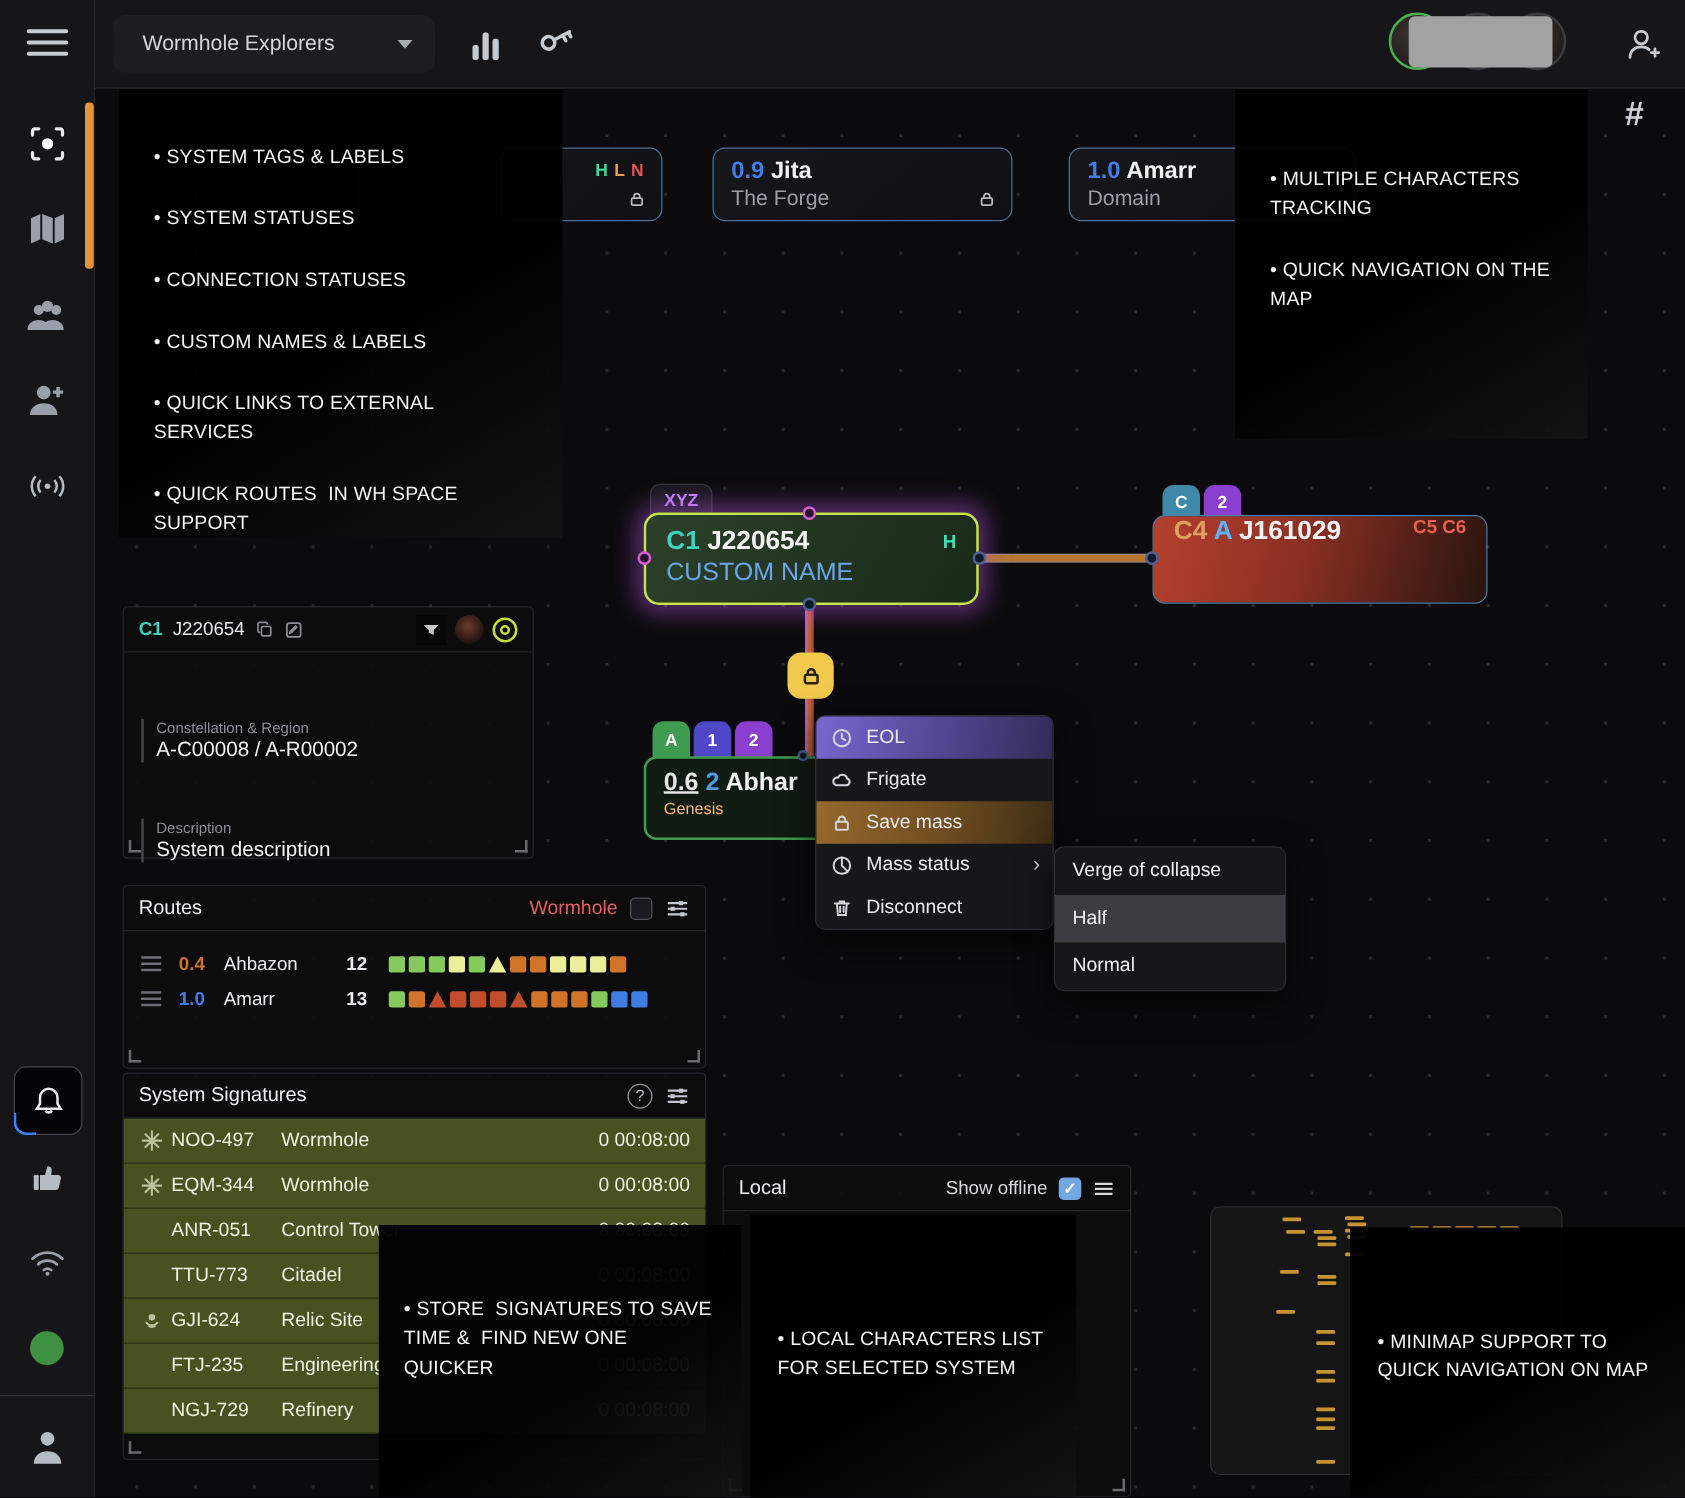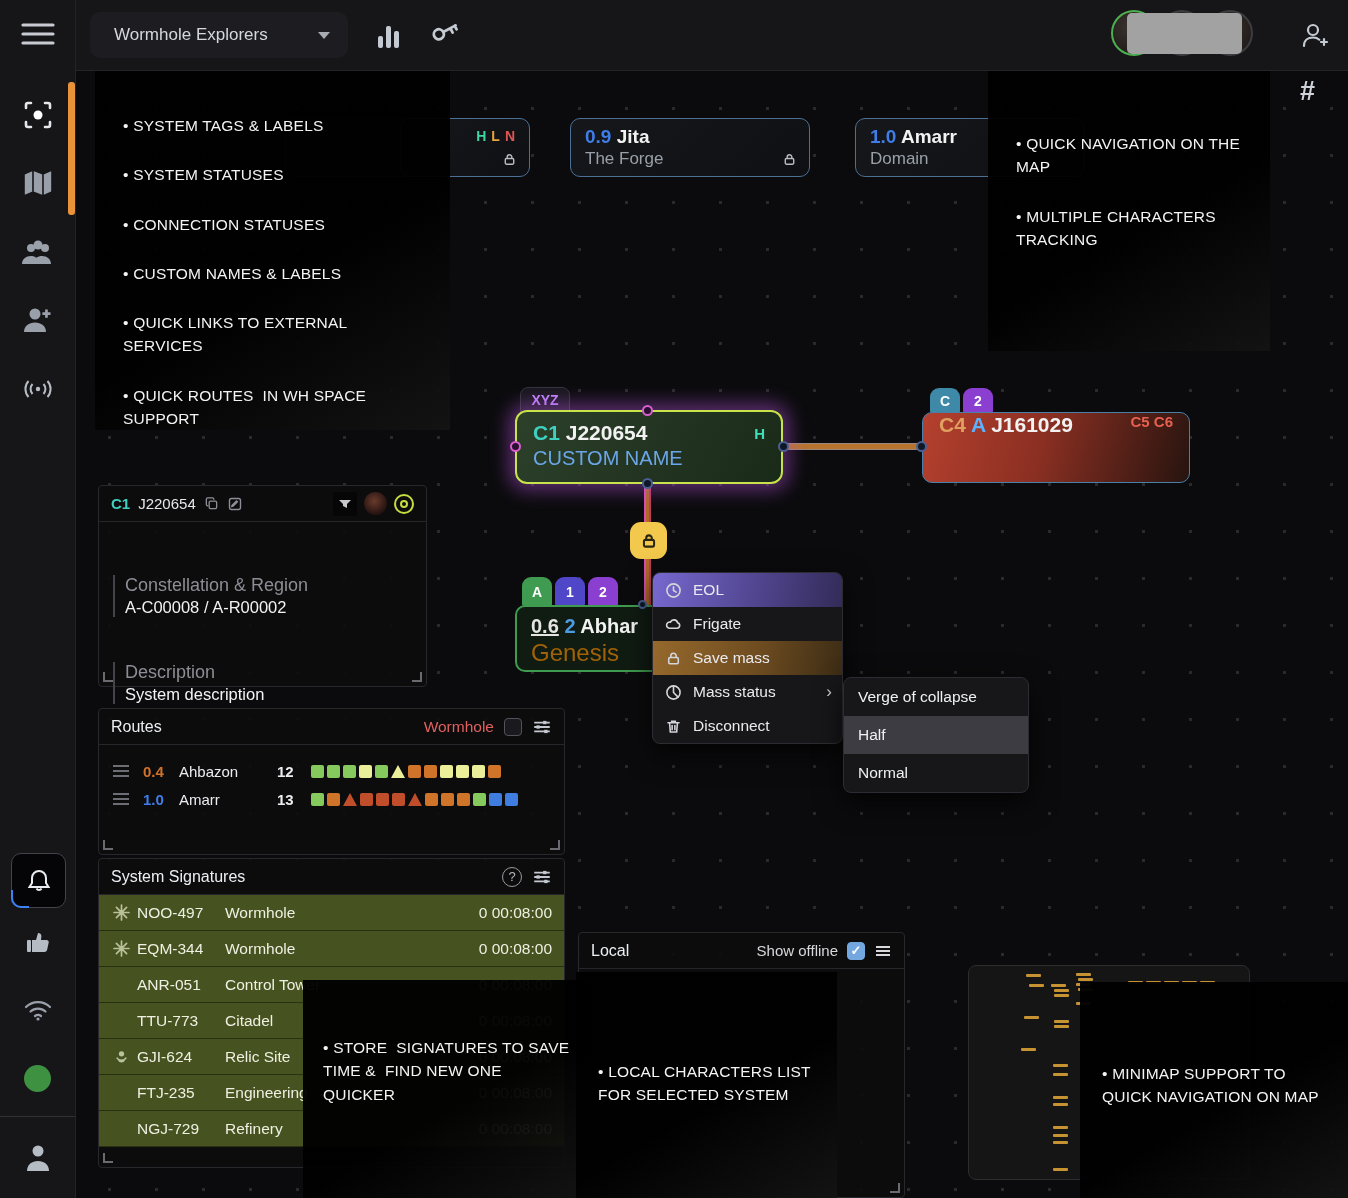--- a/index.html
+++ b/index.html
@@ -31,21 +31,21 @@
   .handle{position:absolute;width:11px;height:11px;border-radius:50%;background:#101826;border:2px solid #4a5f92;box-sizing:border-box;z-index:3;}
   
   .panel{position:absolute;background:rgba(13,13,14,0.93);border:1px solid #27272c;border-radius:4px;z-index:3;box-sizing:border-box;}
   .phead{height:35px;border-bottom:1px solid #26262a;display:flex;align-items:center;padding:0 12px;gap:8px;}
   .ptitle{font-size:16px;color:#eceff2;}
   .rcorner{position:absolute;width:8px;height:8px;border-color:#6a6a70;border-style:solid;}
   .rc-bl{left:4px;bottom:4px;border-width:0 0 2px 2px;}
   .rc-br{right:4px;bottom:4px;border-width:0 2px 2px 0;}
   
   .isec{margin:6px 0 9px 14px;border-left:2px solid #44444c;padding-left:10px;}
-  .ilabel{font-size:18px;color:#8d8d95;margin-top:45px;}
+  .ilabel{font-size:12px;color:#8d8d95;margin-top:45px;}
   .ival{font-size:16.5px;color:#f2f2f2;margin-top:2px;}
   .supH{color:#3fe0b8;font-weight:bold;font-size:12px;vertical-align:super;margin-left:2px;}
   
   .route-row{display:flex;align-items:center;height:28px;padding:0 0 0 14px;gap:10px;}
   .grip{width:16px;height:2px;background:#6d6d75;box-shadow:0 -5px 0 #6d6d75,0 5px 0 #6d6d75;margin-right:4px;}
   .rsec{font-size:15px;font-weight:bold;width:26px;}
   .rname{font-size:15px;color:#ececf0;width:88px;}
   .rjumps{font-size:15px;font-weight:bold;color:#ececf0;width:24px;}
   .syms{display:flex;align-items:flex-end;gap:3px;}
   .sym-sq{width:13px;height:13px;border-radius:2px;}
@@ -179,21 +179,21 @@
       <span class="tagpill" style="position: relative; height: 29px; background: rgb(63, 155, 79);">A</span>
       <span class="tagpill" style="position: relative; height: 29px; background: rgb(79, 70, 200);">1</span>
       <span class="tagpill" style="position: relative; height: 29px; background: rgb(139, 63, 209);">2</span>
     </div>
   <div class="node" style="left:515px;top:605px;width:185px;height:67px;border:2px solid #3f9b4f;background:#101b12;padding:8px 14px;">
     <div class="nl1" style="font-size:20px;">
       <span style="color:#e5e5e5;text-decoration:underline;">0.6</span>
       <span style="color:#4d9be0;">2</span>
       <span>Abhar</span>
     </div>
-    <div class="nl2" style="font-size:24px;color:#a16207;">Genesis</div>
+    <div class="nl2" style="font-size:13px;color:#fdba74;">Genesis</div>
   </div>
   <div class="handle" style="left:638px;top:600px;width:9px;height:9px;"></div>
 
   <div class="cmenu" id="context-menu" style="left:652px;top:572px;">
       <div class="cm-item eol">
         <span class="ic">
           <svg width="17" height="17" viewBox="0 0 16 16" fill="none" stroke="#d4d5da" stroke-width="1.5" stroke-linecap="round">
             <circle cx="8" cy="8" r="6.2"></circle>
             <path d="M8 4.5V8l2.5 1.5"></path>
           </svg>
@@ -469,27 +469,27 @@
 
   <div class="overlay" id="ov-features" style="left:95px;top:70px;width:355px;height:360px;padding:44px 22px 0 28px;">
       <div class="ov-item">SYSTEM TAGS &amp; LABELS</div>
       <div class="ov-item">SYSTEM STATUSES</div>
       <div class="ov-item">CONNECTION STATUSES</div>
       <div class="ov-item">CUSTOM NAMES &amp; LABELS</div>
       <div class="ov-item">QUICK LINKS TO EXTERNAL SERVICES</div>
       <div class="ov-item">QUICK ROUTES  IN WH SPACE SUPPORT</div>
     </div>
   <div class="overlay" id="ov-tracking" style="left:988px;top:68px;width:282px;height:283px;padding:64px 16px 0 28px;">
+      <div class="ov-item">MULTIPLE CHARACTERS TRACKING</div>
       <div class="ov-item">QUICK NAVIGATION ON THE MAP</div>
-      <div class="ov-item">MULTIPLE CHARACTERS TRACKING</div>
     </div>
   <div class="overlay" id="ov-sigs" style="left:303px;top:980px;width:290px;height:218px;padding:56px 16px 0 20px;">
       <div class="ov-item">STORE  SIGNATURES TO SAVE TIME &amp;  FIND NEW ONE QUICKER</div>
     </div>
-  <div class="overlay" id="ov-local" style="left:576px;top:972px;width:261px;height:226px;padding:88px 14px 0 22px;">
+  <div class="overlay" id="ov-local" style="left:600px;top:972px;width:261px;height:226px;padding:88px 14px 0 22px;">
       <div class="ov-item">LOCAL CHARACTERS LIST FOR SELECTED SYSTEM</div>
     </div>
   <div class="overlay" id="ov-minimap" style="left:1080px;top:982px;width:268px;height:216px;padding:80px 10px 0 22px;">
       <div class="ov-item">MINIMAP SUPPORT TO QUICK NAVIGATION ON MAP</div>
     </div>
 
   <div class="abs sidebar">
     <div class="sideicon" style="top:12px;">
       <svg width="36" height="26" viewBox="0 0 36 26" stroke="#c8ccd2" stroke-width="3.2" stroke-linecap="round">
           <path d="M3 4h30M3 13h30M3 22h30"></path>

